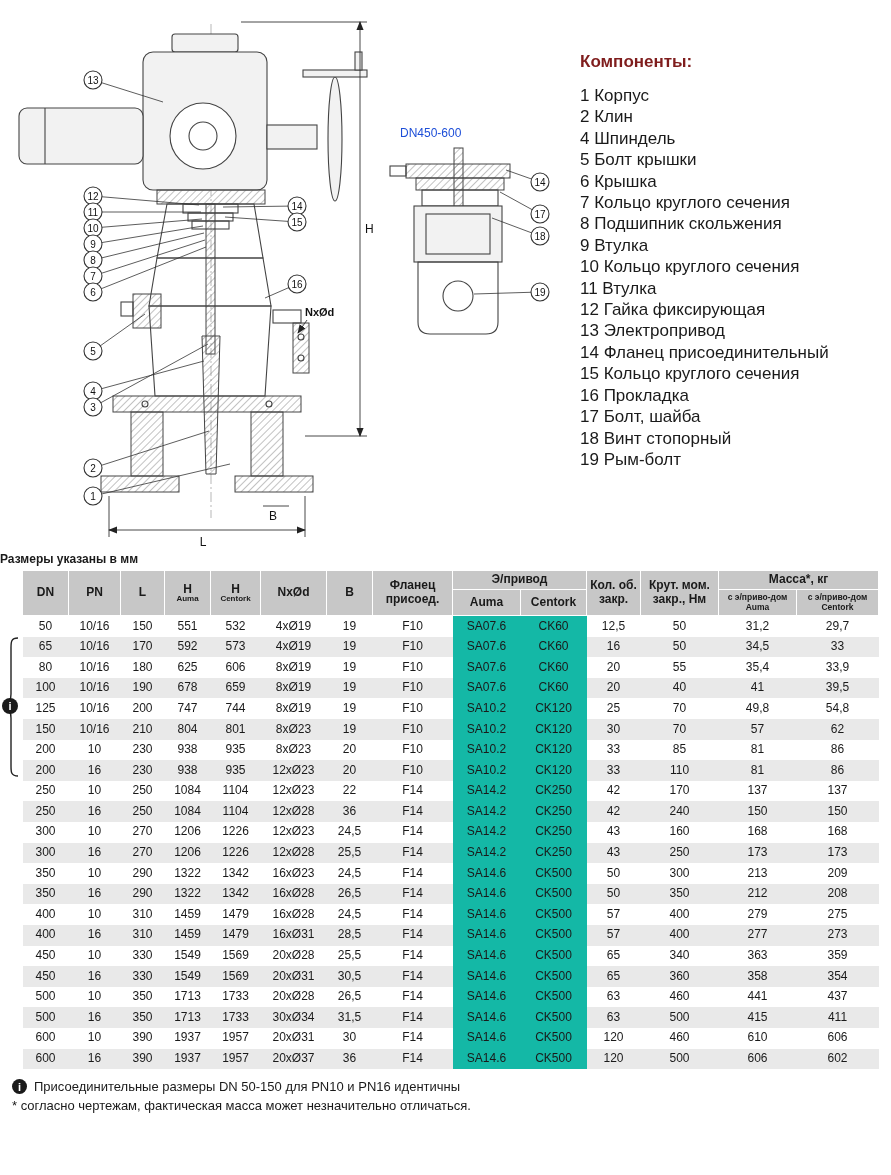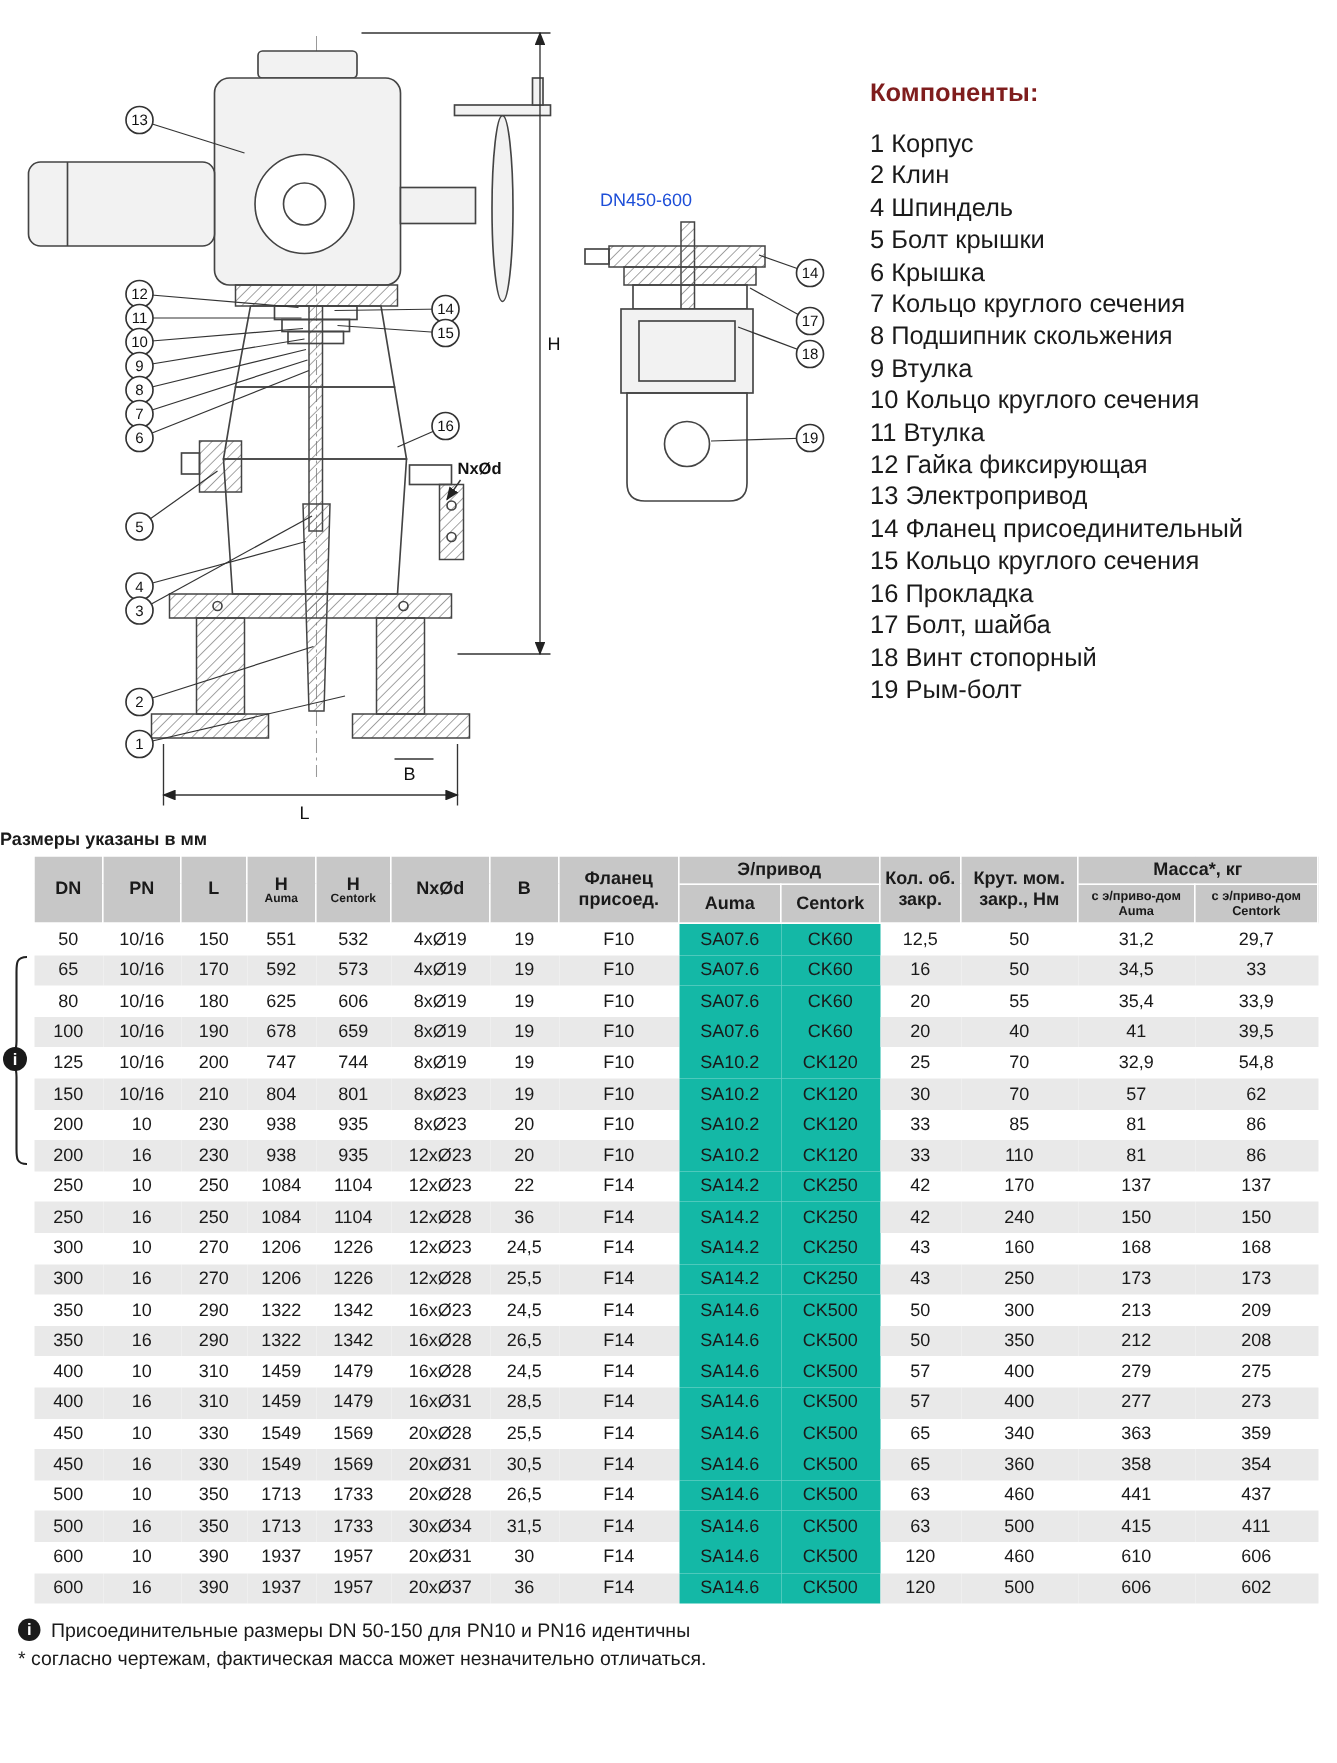--- a/index.html
+++ b/index.html
@@ -389,21 +389,21 @@
           <td>200</td>
           <td>747</td>
           <td>744</td>
           <td>8xØ19</td>
           <td>19</td>
           <td>F10</td>
           <td class="drive">SA10.2</td>
           <td class="drive">CK120</td>
           <td>25</td>
           <td>70</td>
-          <td>32,9</td>
+          <td>49,8</td>
           <td>54,8</td>
         </tr>
         <tr class="alt">
           <td>150</td>
           <td>10/16</td>
           <td>210</td>
           <td>804</td>
           <td>801</td>
           <td>8xØ23</td>
           <td>19</td>

